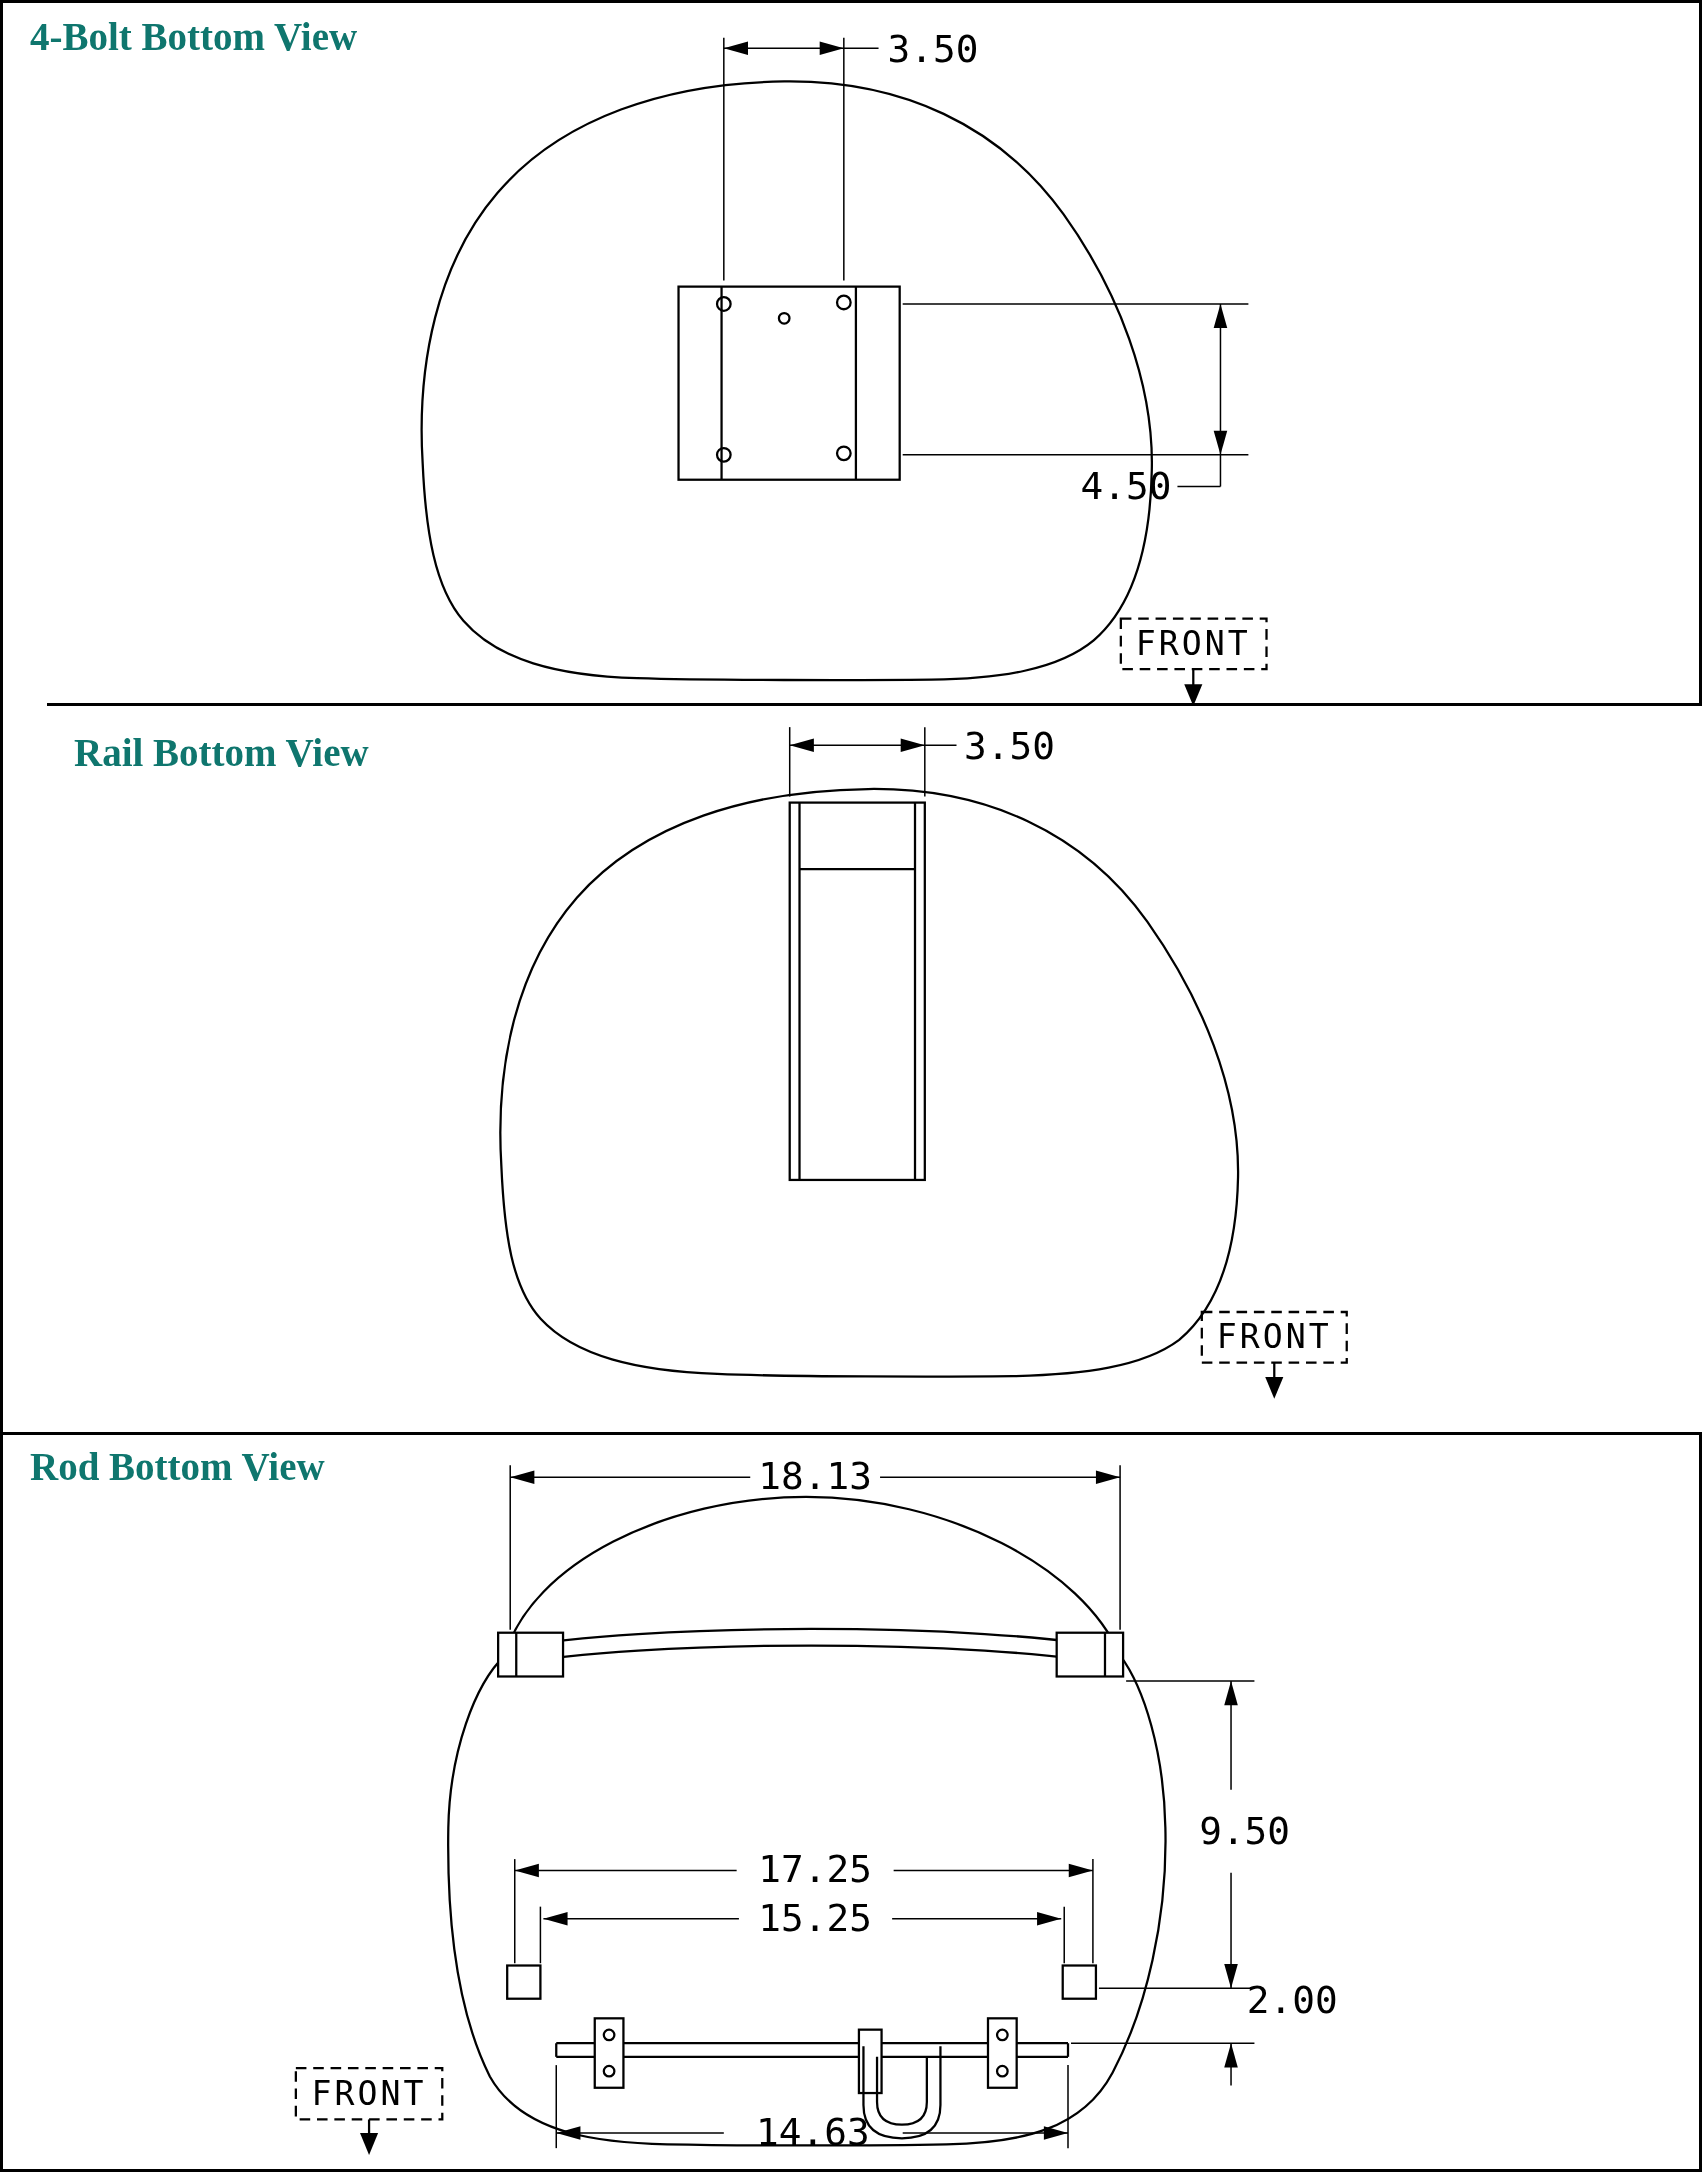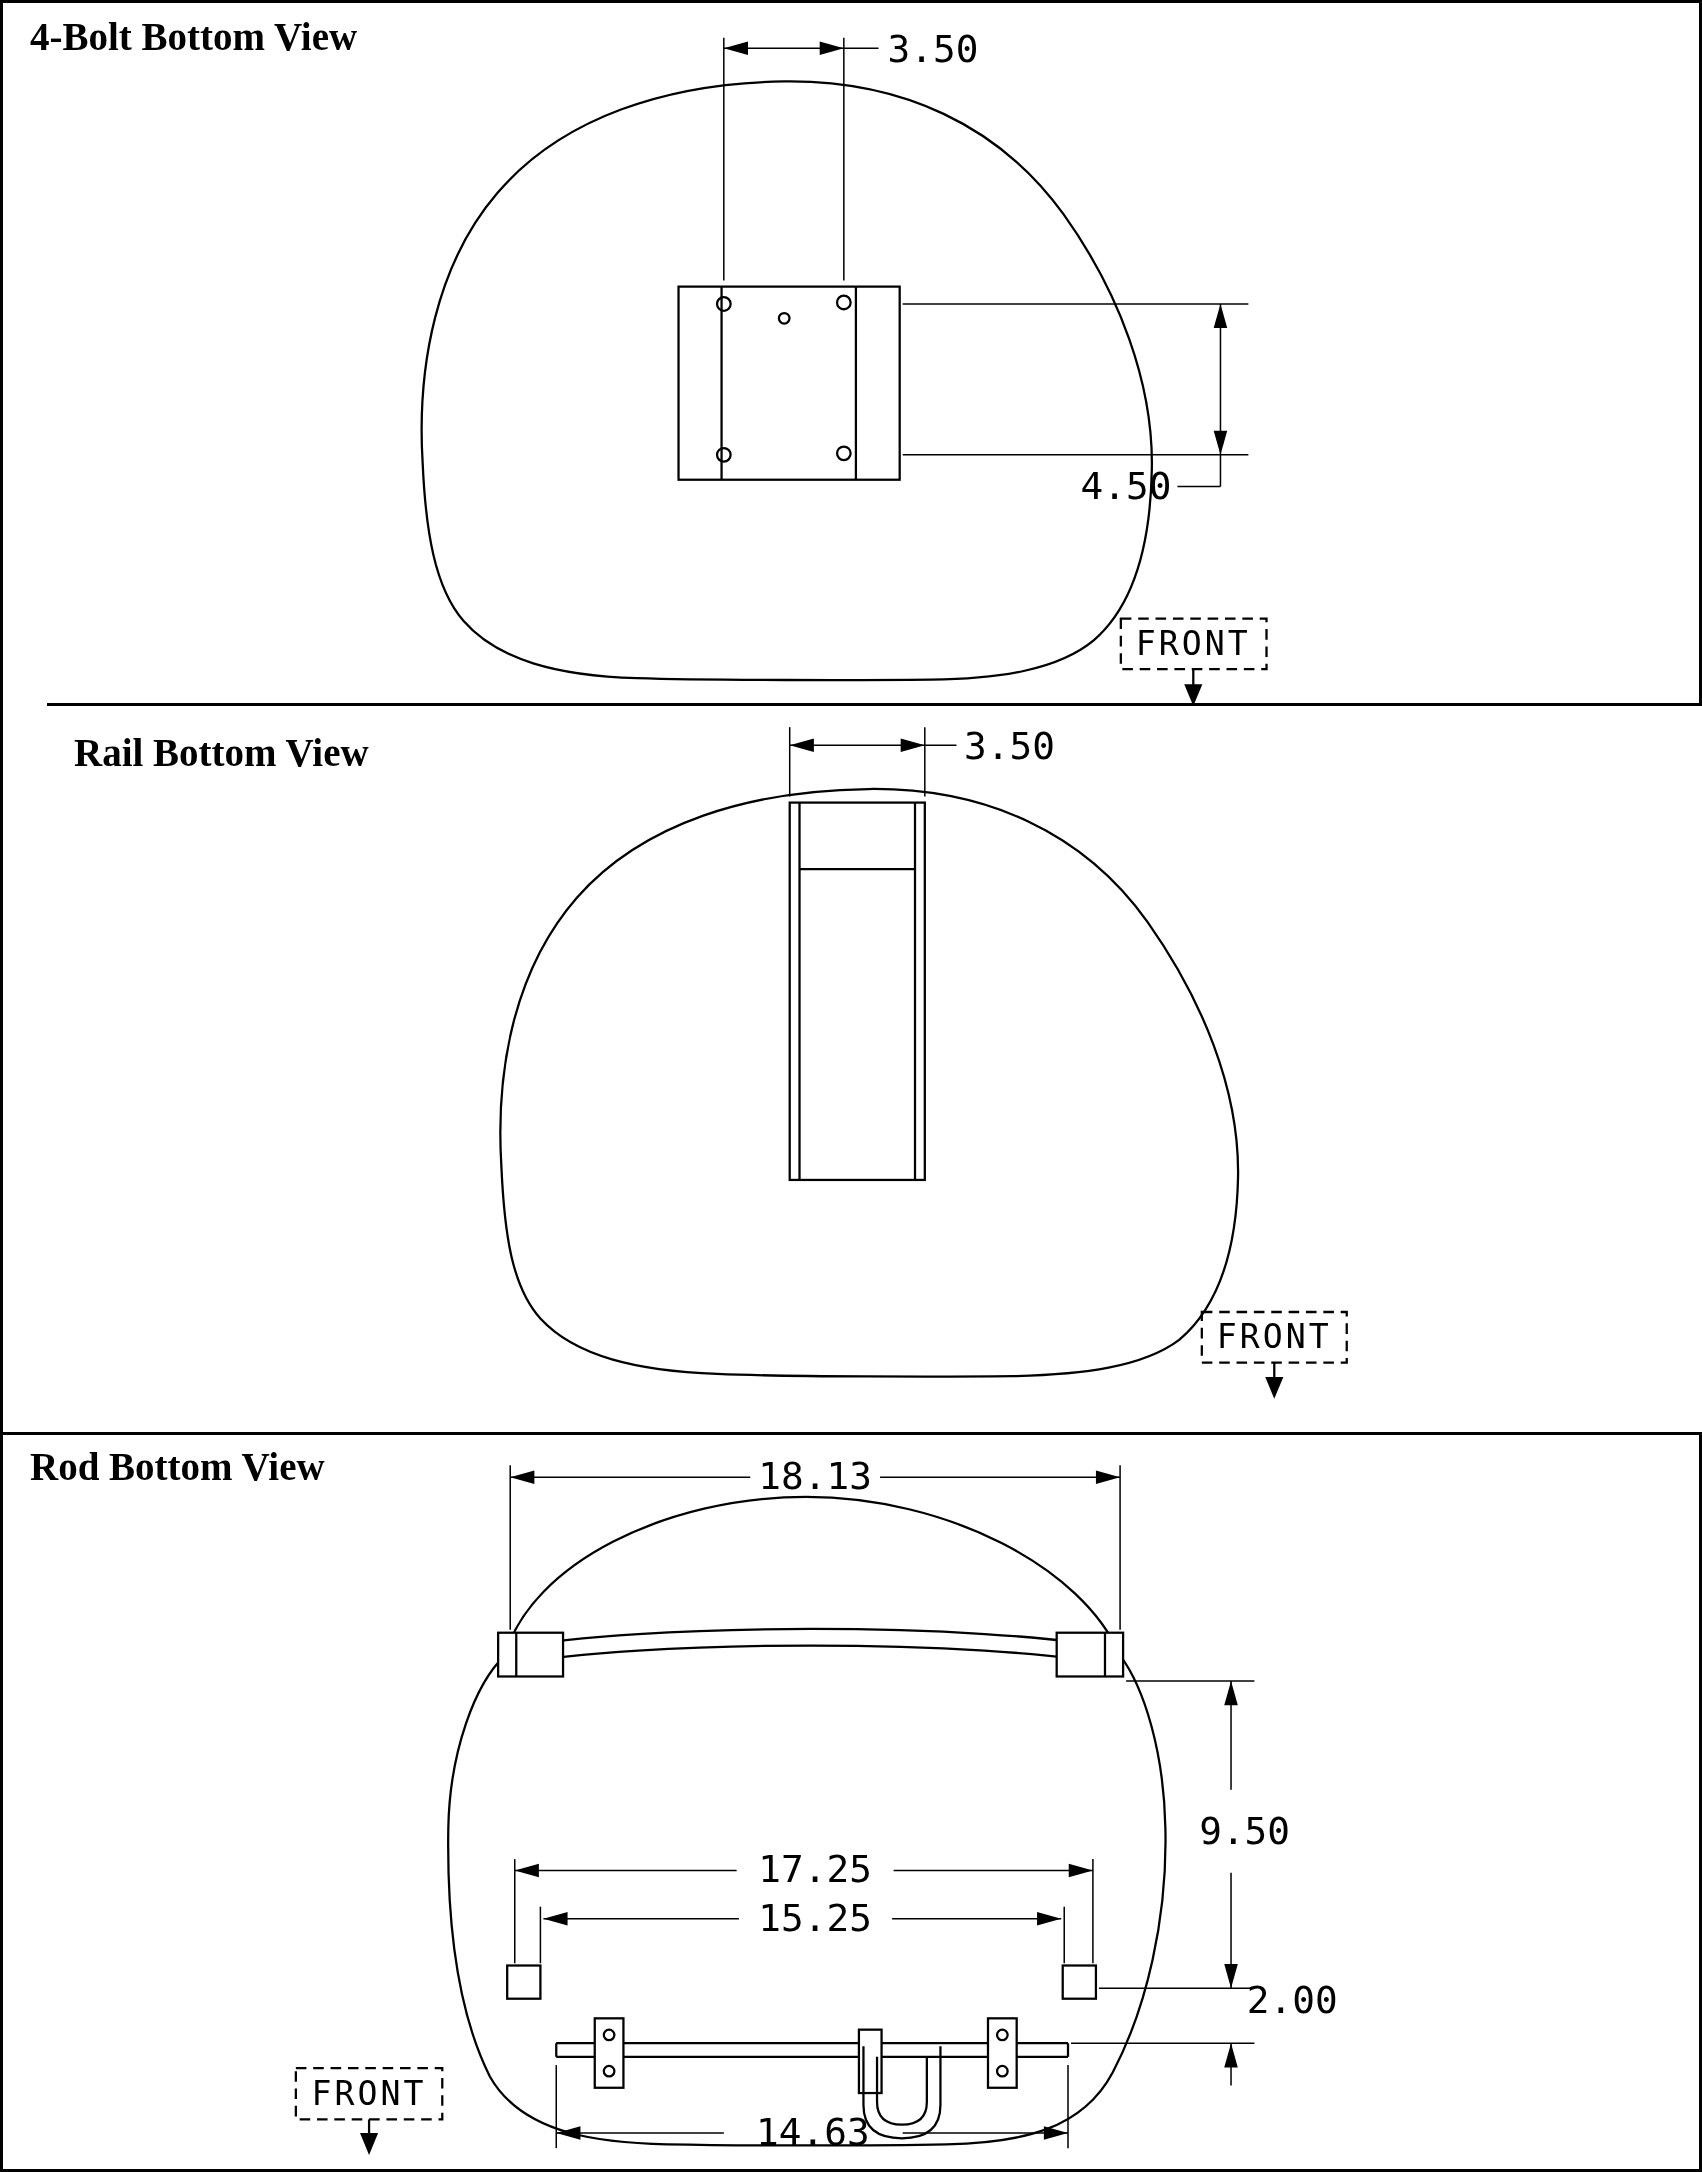--- a/index.html
+++ b/index.html
@@ -7,21 +7,21 @@
     position:relative; width:1702px; height:2172px; box-sizing:border-box;
     background:#ffffff; border:3.8px solid #000;
     font-family:"Liberation Sans", sans-serif;
   }
   .panel { position:relative; width:100%; overflow:hidden; background:#fff; }
   .p1 { height:700px; }
   .p2 { height:726px; border-top:3.8px solid #000;margin-left:44px; }
   .p3 { height:732px; border-top:3.8px solid #000; }
   .panel svg { position:absolute; left:0; top:0; width:100%; height:100%; }
   .title {
-    position:absolute; left:27px; z-index:2; color:#000000;
+    position:absolute; left:27px; z-index:2; color:#0f766e;
     font-family:"Liberation Serif", serif; font-weight:bold; font-size:39px;
   }
   .t1 { top:10.6px; } .t2 { top:24px; } .t3 { top:9px; }
   
   .geo   { stroke:#000; stroke-width:3;   fill:none; }
   .geow  { stroke:#000; stroke-width:3;   fill:#ffffff; }
   .dimln { stroke:#000; stroke-width:2;   fill:none; }
   .arrow { fill:#000; stroke:none; }
   .dim   { font-family:"DejaVu Sans Mono", monospace; font-size:50px; fill:#000; }
   .front { font-family:"DejaVu Sans Mono", monospace; font-size:44px; fill:#000; letter-spacing:4px; }

